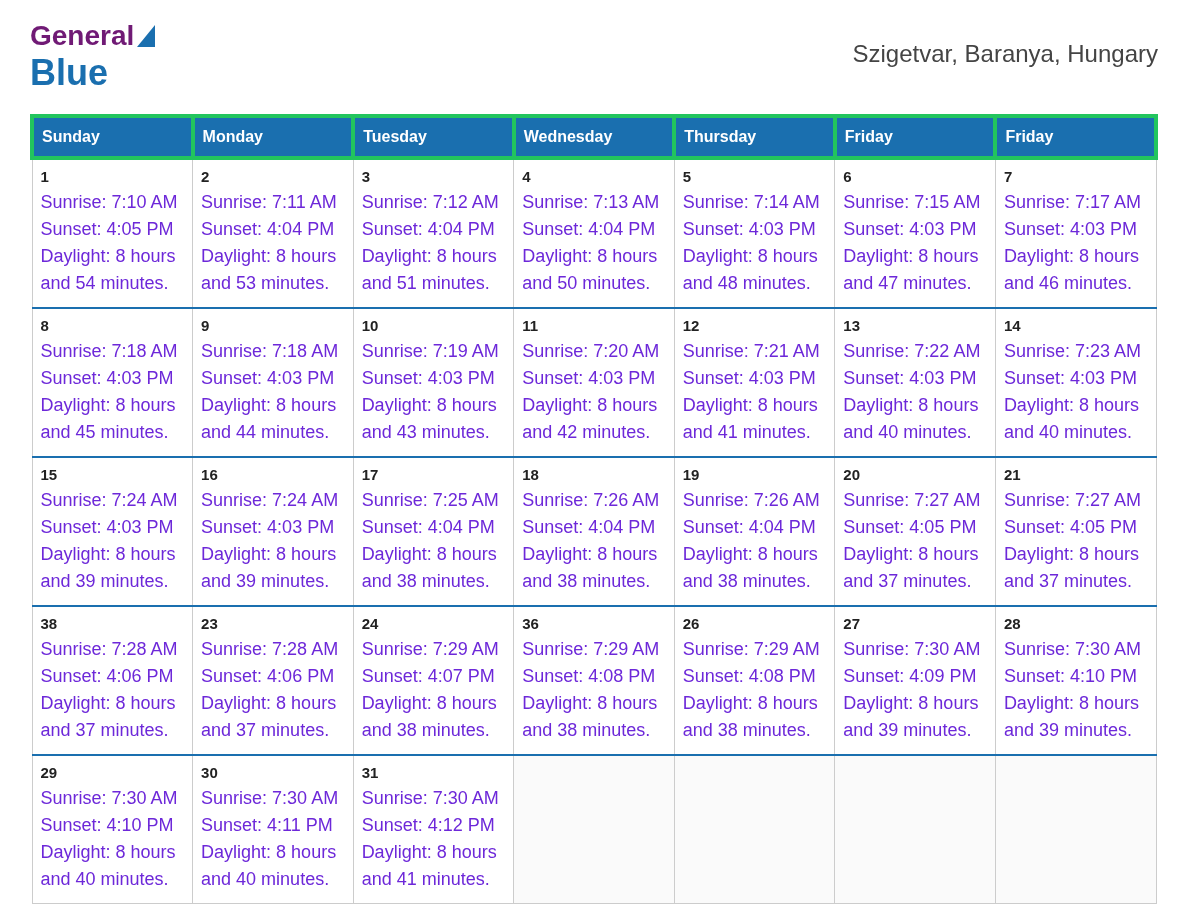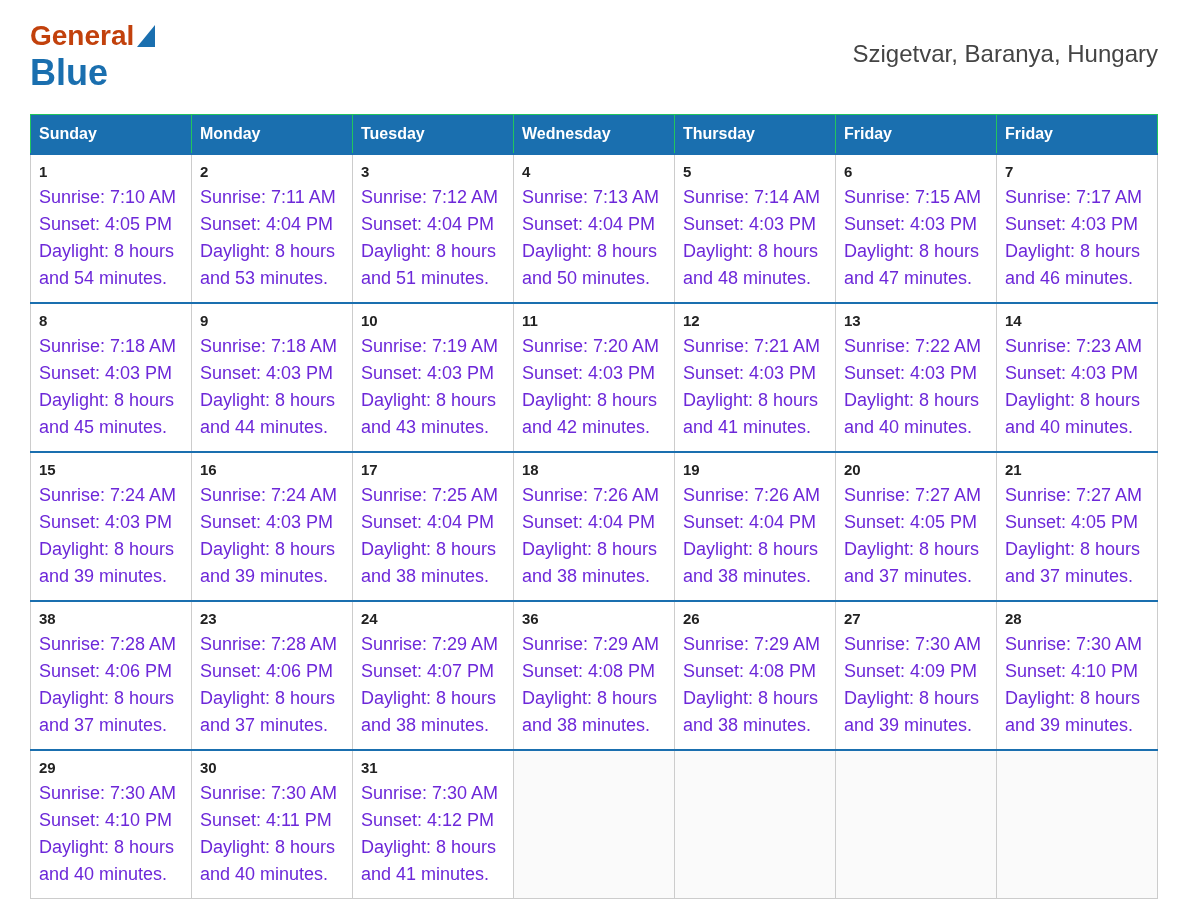--- a/index.html
+++ b/index.html
@@ -21,21 +21,21 @@
       flex-direction: column;
     }
     .logo-text {
       font-size: 28px;
       font-weight: bold;
       color: #333;
       display: flex;
       align-items: center;
       gap: 0;
     }
-    .logo-general { color: #c2410c; }
+    .logo-general { color: #701a75; }
     .logo-blue {
       color: #1a6faf;
       font-size: 36px;
       font-weight: bold;
     }
     .title-area {
       text-align: right;
     }
     .month-title {
       font-size: 52px;
@@ -53,21 +53,21 @@
       border-collapse: collapse;
       table-layout: fixed;
     }
     .calendar thead tr th {
       background: #1a6faf;
       color: #fff;
       font-size: 16px;
       font-weight: bold;
       padding: 10px 8px;
       text-align: left;
-      border: 1px solid #22c55e;
+      border: 4px solid #22c55e;
     }
     .calendar tbody tr td {
       vertical-align: top;
       padding: 8px 8px 10px 8px;
       border: 1px solid #ccc;
       border-top: 2px solid #1a6faf;
       font-size: 13px;
       color: #333;
       height: 110px;
     }

